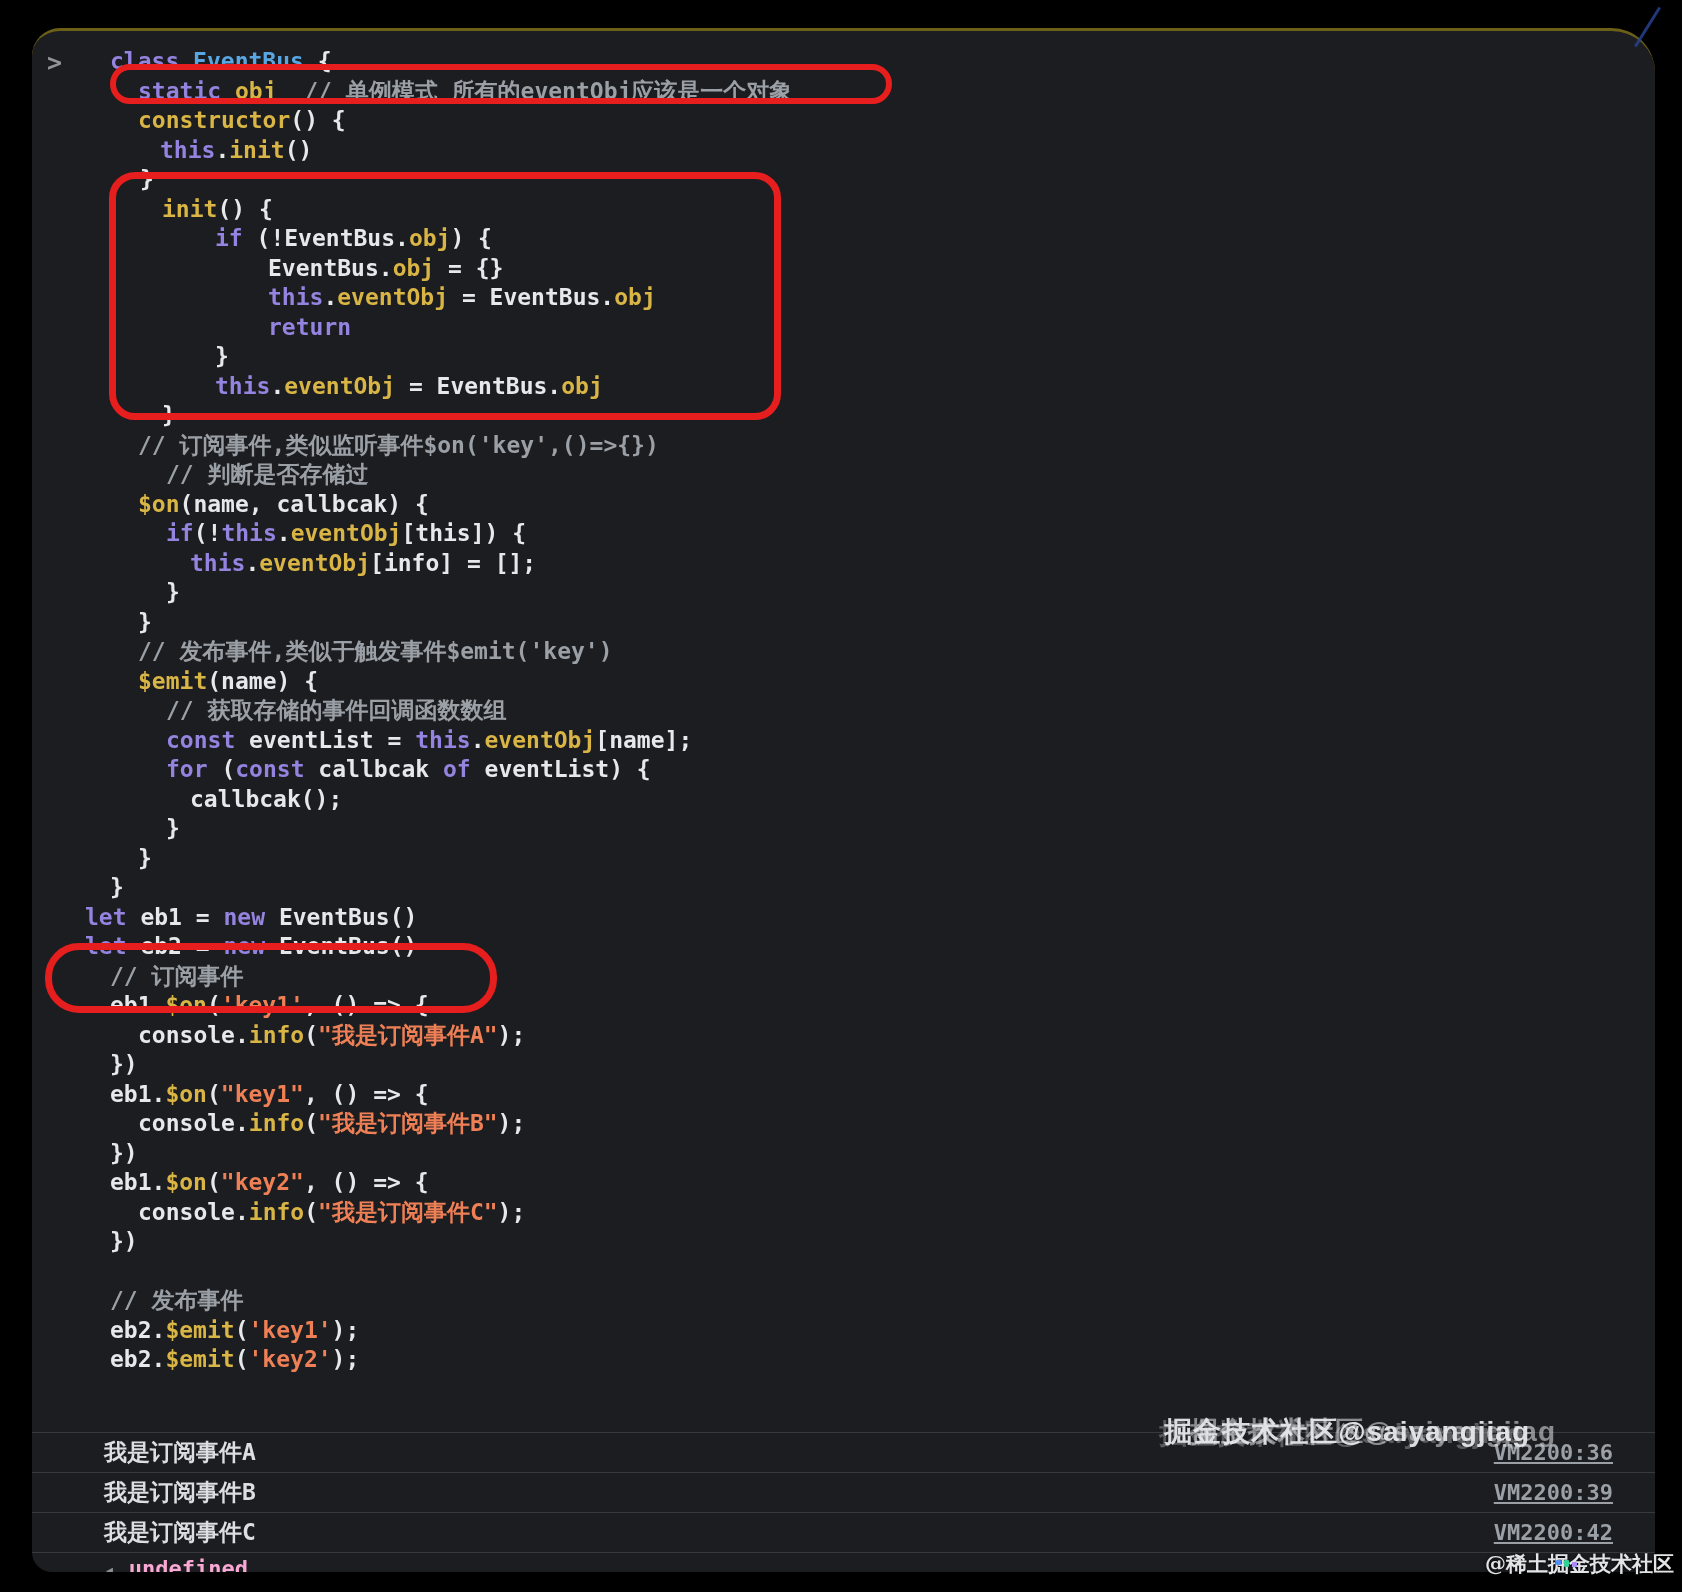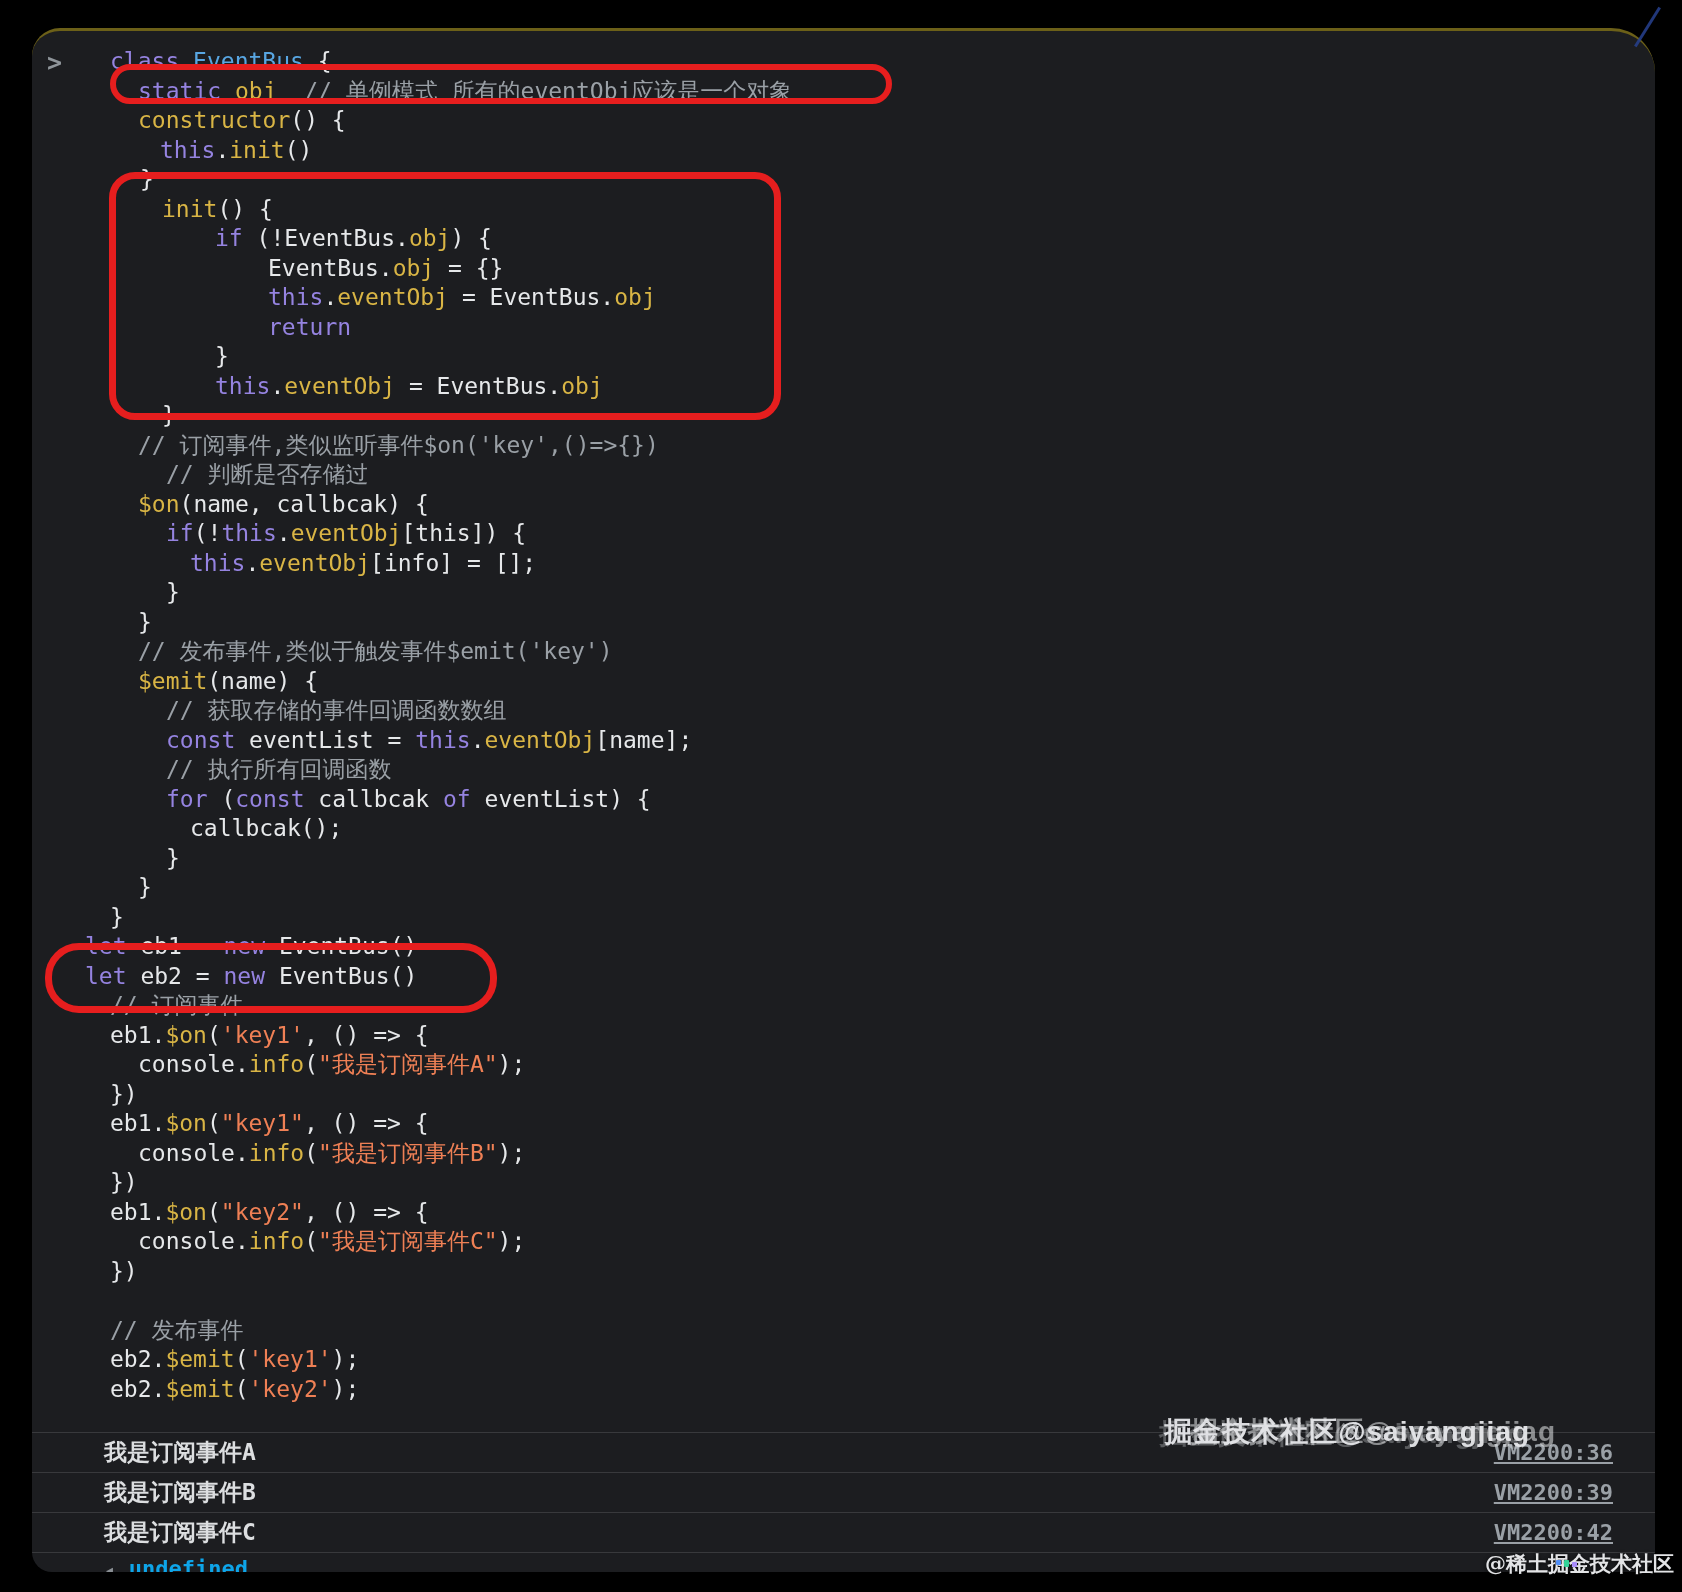--- a/index.html
+++ b/index.html
@@ -26,41 +26,41 @@
     border-top:3px solid var(--olive);
     border-radius:28px 44px 20px 20px;
     overflow:hidden;
   }
   .prompt{
     position:absolute;left:15px;top:17px;
     color:#8f959a;font-size:25px;font-weight:700;
   }
   .code{
     position:absolute;left:78px;top:16px;right:0;
-    font-size:23px;font-weight:400;line-height:29.5px;color:var(--text);
+    font-size:23px;font-weight:700;line-height:29.5px;color:var(--text);
   }
   .code-line{white-space:pre;height:29.5px;}
   .tk-k{color:var(--kw);}
   .tk-c{color:var(--cls);}
   .tk-d{color:var(--def);}
   .tk-s{color:var(--str);}
   .tk-m{color:var(--com);}
   .tk-p{color:var(--text);}
 
   .console-output{position:absolute;left:0;right:0;top:1401px;}
   .crow{
     display:flex;align-items:center;justify-content:space-between;
     height:40px;border-top:1px solid var(--sep);
     padding:0 42px 0 72px;position:relative;
   }
   .crow .msg{color:#dcdee0;font-size:23px;font-weight:700;}
   .crow .srclink{color:var(--link);font-size:22px;font-weight:700;text-decoration:underline;cursor:pointer;}
   .crow.result{height:34px;align-items:flex-start;padding-top:3px;border-top:1px solid var(--sep);justify-content:flex-start;gap:14px;}
   .crow.result .ret{color:#8b9095;font-size:18px;padding-top:3px;}
-  .crow.result .undef{color:#0ea5e9;font-size:22px;font-weight:700;}
+  .crow.result .undef{color:#f9a8d4;font-size:22px;font-weight:700;}
 
   
   .annotation{position:absolute;border:6px solid var(--red);pointer-events:none;z-index:5;}
   .ann-oval{left:110px;top:64px;width:782px;height:40px;border-radius:24px;}
   .ann-init{left:109px;top:172px;width:672px;height:248px;border-width:7px;border-radius:26px;}
   .ann-let{left:45px;top:943px;width:452px;height:70px;border-width:7px;border-radius:34px;}
 
   
   .wm-inline{
     position:absolute;right:152px;top:1413px;z-index:6;
@@ -111,21 +111,20 @@
       <div class="code-line" style="margin-left: 56px;"><span class="tk-m">// 判断是否存储过</span></div>
       <div class="code-line" style="margin-left: 28px;"><span class="tk-d">$on</span><span class="tk-p">(name, callbcak) {</span></div>
       <div class="code-line" style="margin-left: 56px;"><span class="tk-k">if</span><span class="tk-p">(!</span><span class="tk-k">this</span><span class="tk-p">.</span><span class="tk-d">eventObj</span><span class="tk-p">[this]) {</span></div>
       <div class="code-line" style="margin-left: 80px;"><span class="tk-k">this</span><span class="tk-p">.</span><span class="tk-d">eventObj</span><span class="tk-p">[info] = [];</span></div>
       <div class="code-line" style="margin-left: 56px;"><span class="tk-p">}</span></div>
       <div class="code-line" style="margin-left: 28px;"><span class="tk-p">}</span></div>
       <div class="code-line" style="margin-left: 28px;"><span class="tk-m">// 发布事件,类似于触发事件$emit('key')</span></div>
       <div class="code-line" style="margin-left: 28px;"><span class="tk-d">$emit</span><span class="tk-p">(name) {</span></div>
       <div class="code-line" style="margin-left: 56px;"><span class="tk-m">// 获取存储的事件回调函数数组</span></div>
       <div class="code-line" style="margin-left: 56px;"><span class="tk-k">const</span><span class="tk-p"> eventList = </span><span class="tk-k">this</span><span class="tk-p">.</span><span class="tk-d">eventObj</span><span class="tk-p">[name];</span></div>
-      <div class="code-line" style="margin-left: 56px;"><span class="tk-m">// 执行所有回调函数</span></div>
       <div class="code-line" style="margin-left: 56px;"><span class="tk-k">for</span><span class="tk-p"> (</span><span class="tk-k">const</span><span class="tk-p"> callbcak </span><span class="tk-k">of</span><span class="tk-p"> eventList) {</span></div>
       <div class="code-line" style="margin-left: 80px;"><span class="tk-p">callbcak();</span></div>
       <div class="code-line" style="margin-left: 56px;"><span class="tk-p">}</span></div>
       <div class="code-line" style="margin-left: 28px;"><span class="tk-p">}</span></div>
       <div class="code-line" style="margin-left: 0px;"><span class="tk-p">}</span></div>
       <div class="code-line" style="margin-left: -25px;"><span class="tk-k">let</span><span class="tk-p"> eb1 = </span><span class="tk-k">new</span><span class="tk-p"> EventBus()</span></div>
       <div class="code-line" style="margin-left: -25px;"><span class="tk-k">let</span><span class="tk-p"> eb2 = </span><span class="tk-k">new</span><span class="tk-p"> EventBus()</span></div>
       <div class="code-line" style="margin-left: 0px;"><span class="tk-m">// 订阅事件</span></div>
       <div class="code-line" style="margin-left: 0px;"><span class="tk-p">eb1.</span><span class="tk-d">$on</span><span class="tk-p">(</span><span class="tk-s">'key1'</span><span class="tk-p">, () =&gt; {</span></div>
       <div class="code-line" style="margin-left: 28px;"><span class="tk-p">console.</span><span class="tk-d">info</span><span class="tk-p">(</span><span class="tk-s">"我是订阅事件A"</span><span class="tk-p">);</span></div>

